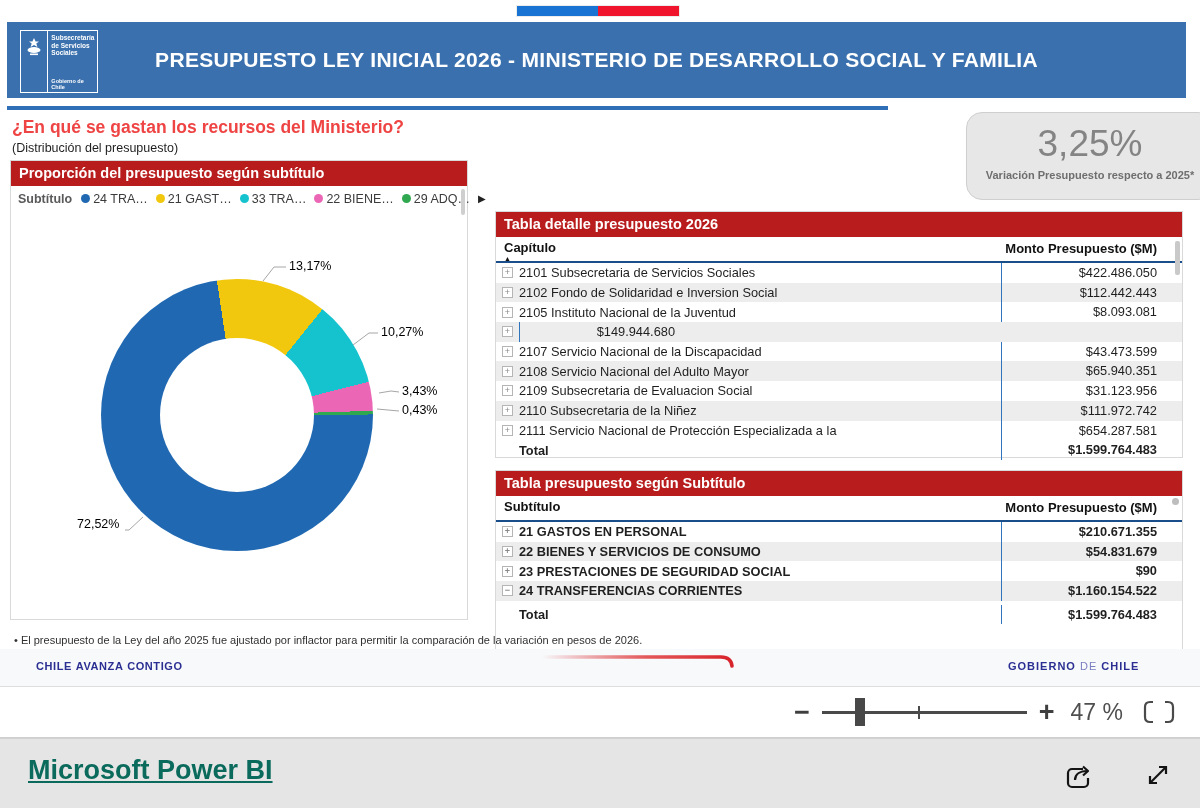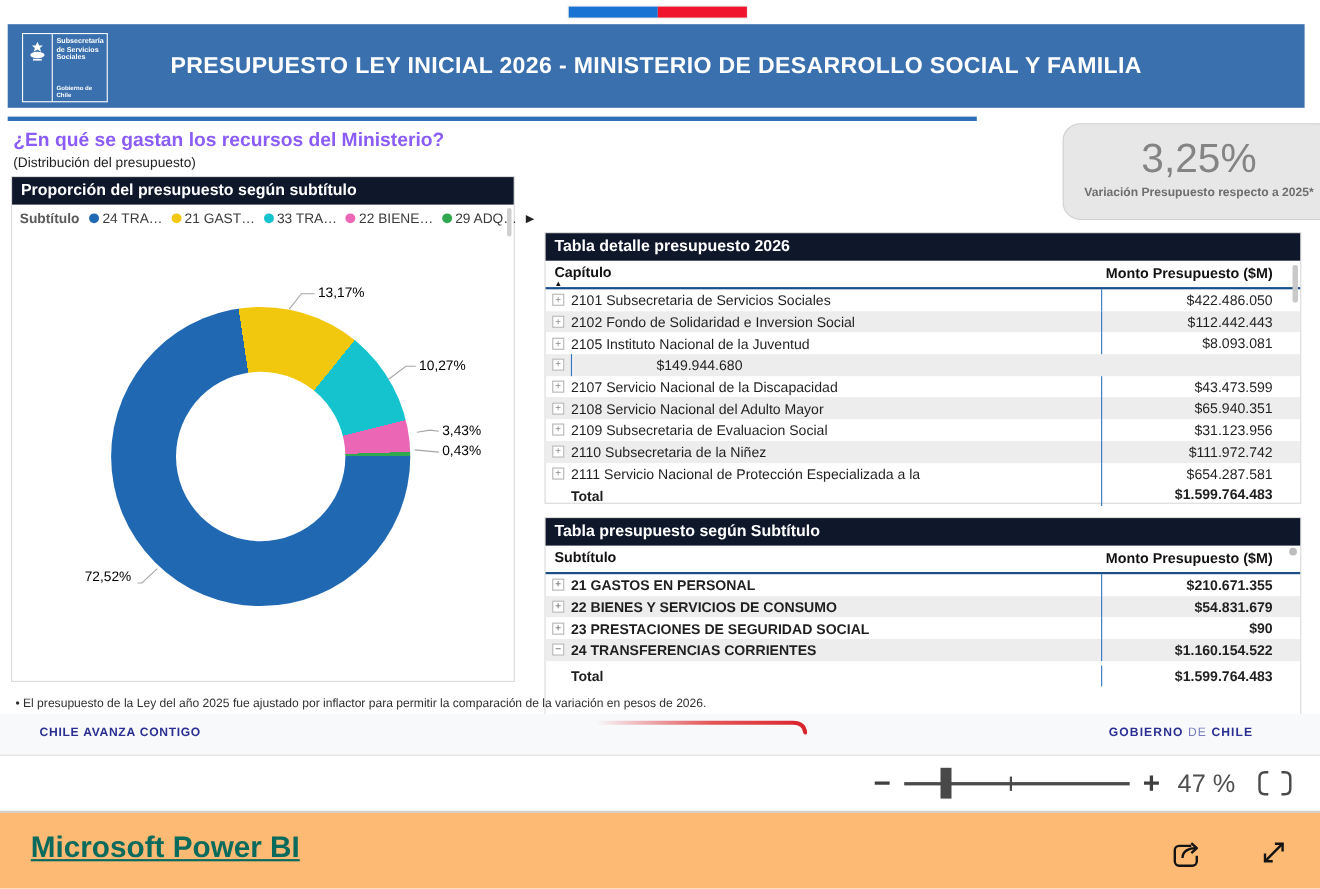--- a/index.html
+++ b/index.html
@@ -17,30 +17,30 @@
   .band-underline { position: absolute; left: 7px; top: 106px; width: 881px; height: 4px; background: #2e6fb7; }
 
   
   .logo { position: absolute; left: 20px; top: 30px; width: 78px; height: 63px; border: 1.5px solid #fff; display: flex; }
   .logo-left { width: 36%; border-right: 1.5px solid #fff; display: flex; align-items: flex-start; justify-content: center; padding-top: 6px; }
   .logo-right { flex: 1; padding: 3px 0 2px 3px; display: flex; flex-direction: column; }
   .logo-right .top { color: #fff; font-size: 6.5px; font-weight: bold; line-height: 7.5px; }
   .logo-right .bottom { color: #fff; font-size: 5.5px; font-weight: bold; margin-top: auto; }
 
   
-  .q-title { position: absolute; left: 12px; top: 117px; font-size: 17.5px; font-weight: bold; color: #8b5cf6; }
+  .q-title { position: absolute; left: 12px; top: 117px; font-size: 17.5px; font-weight: bold; color: #ef4444; }
   .q-sub { position: absolute; left: 12px; top: 141px; font-size: 12.5px; color: #1f1f1f; }
 
   
   .kpi { position: absolute; left: 931px; top: 112px; width: 248px; height: 88px; background: #e7e7e7; border: 1px solid #cfcfcf; border-radius: 16px; text-align: center; margin-left: 35px; }
   .kpi-value { font-size: 37px; color: #848484; margin-top: 12px; line-height: 38px; }
   .kpi-label { font-size: 11px; font-weight: bold; color: #6e6e6e; margin-top: 6px; }
 
   
-  .card-title { height: 25px; background: #0f172a; color: #fff; font-weight: bold; font-size: 14.5px; line-height: 24px; padding-left: 8px; }
+  .card-title { height: 25px; background: #b91c1c; color: #fff; font-weight: bold; font-size: 14.5px; line-height: 24px; padding-left: 8px; }
 
   
   .chart-card { position: absolute; left: 10px; top: 160px; width: 458px; height: 460px; background: #fff; border: 1px solid #d9d9d9; }
   .legend { display: flex; align-items: center; height: 25px; padding: 0 7px; font-size: 12.5px; color: #3b3b3b; white-space: nowrap; }
   .legend .lt { font-weight: bold; color: #5a5a5a; margin-right: 9px; }
   .legend .li { display: flex; align-items: center; margin-right: 8px; }
   .legend .dot { width: 9px; height: 9px; border-radius: 50%; margin-right: 3px; flex: none; }
   .legend .arrow { margin-left: auto; font-size: 10px; color: #222; }
   .chart-scroll { position: absolute; right: 2px; top: 28px; width: 4px; height: 26px; background: #cfcfcf; border-radius: 2px; }
   .donut { position: absolute; left: 90px; top: 118px; width: 272px; height: 272px; border-radius: 50%; }
@@ -78,21 +78,21 @@
   .ztoolbar { position: absolute; left: 0; top: 686px; width: 1200px; height: 52px; background: #fff; border-top: 1px solid #dedede; border-bottom: 1px solid #cfcfcf; }
   .zcontrols { position: absolute; right: 23px; top: 0; height: 100%; display: flex; align-items: center; }
   .zminus, .zplus { font-size: 27px; font-weight: bold; color: #3f3f3f; line-height: 27px; cursor: default; }
   .zslider { position: relative; width: 205px; height: 30px; margin: 0 12px; }
   .ztrack { position: absolute; left: 0; top: 14px; width: 100%; height: 2.5px; background: #4a4a4a; }
   .zhandle { position: absolute; left: 33px; top: 1px; width: 10px; height: 28px; background: #484848; }
   .ztick { position: absolute; left: 96px; top: 9px; width: 2px; height: 13px; background: #4a4a4a; }
   .zlevel { font-size: 23px; color: #4f4f4f; margin: 0 18px 0 16px; }
 
   
-  .pbfooter { position: absolute; left: 0; top: 738px; width: 1200px; height: 70px; background: #fdba74; border-top: 1px solid #d2d2d2; }
+  .pbfooter { position: absolute; left: 0; top: 738px; width: 1200px; height: 70px; background: #e5e5e5; border-top: 1px solid #d2d2d2; }
   .pblink { position: absolute; left: 28px; top: 16px; font-size: 27px; font-weight: 600; color: #0a6a5c; text-decoration: underline; }
   .pbicon { position: absolute; top: 20px; }
 </style>
 </head>
 <body>
 
 <div class="page">
 
   <div class="stripe">
     <div class="b"></div>

